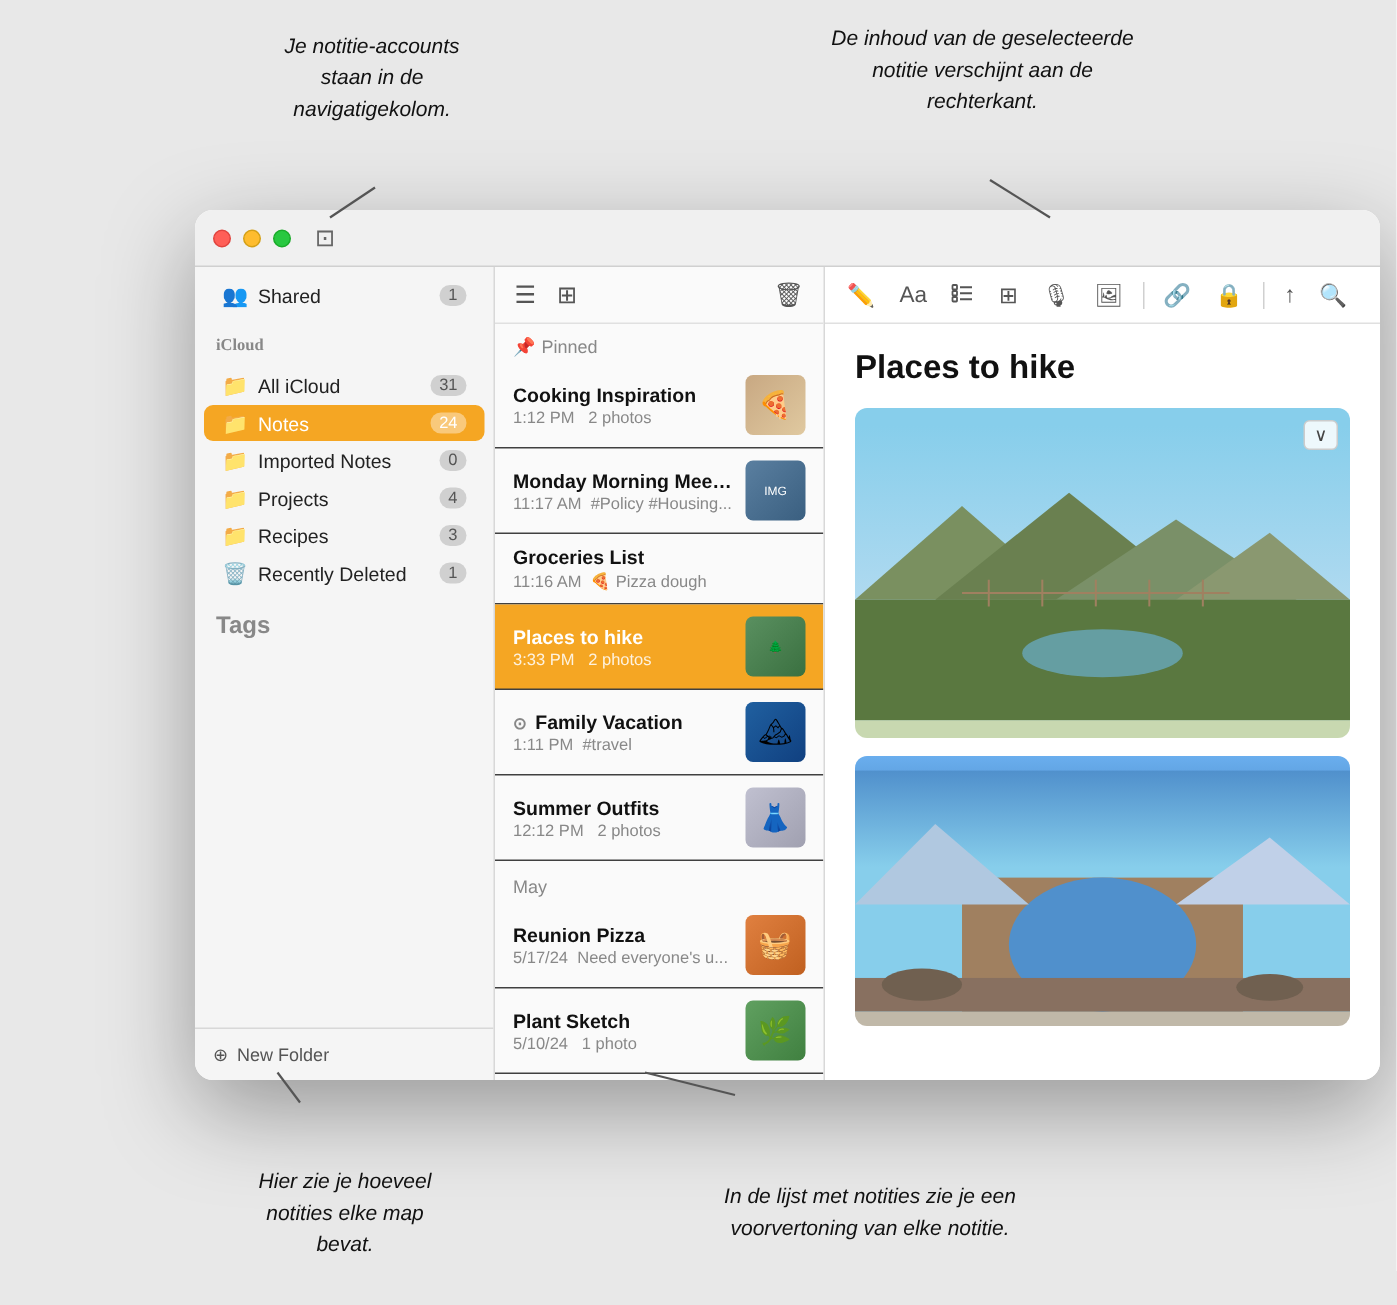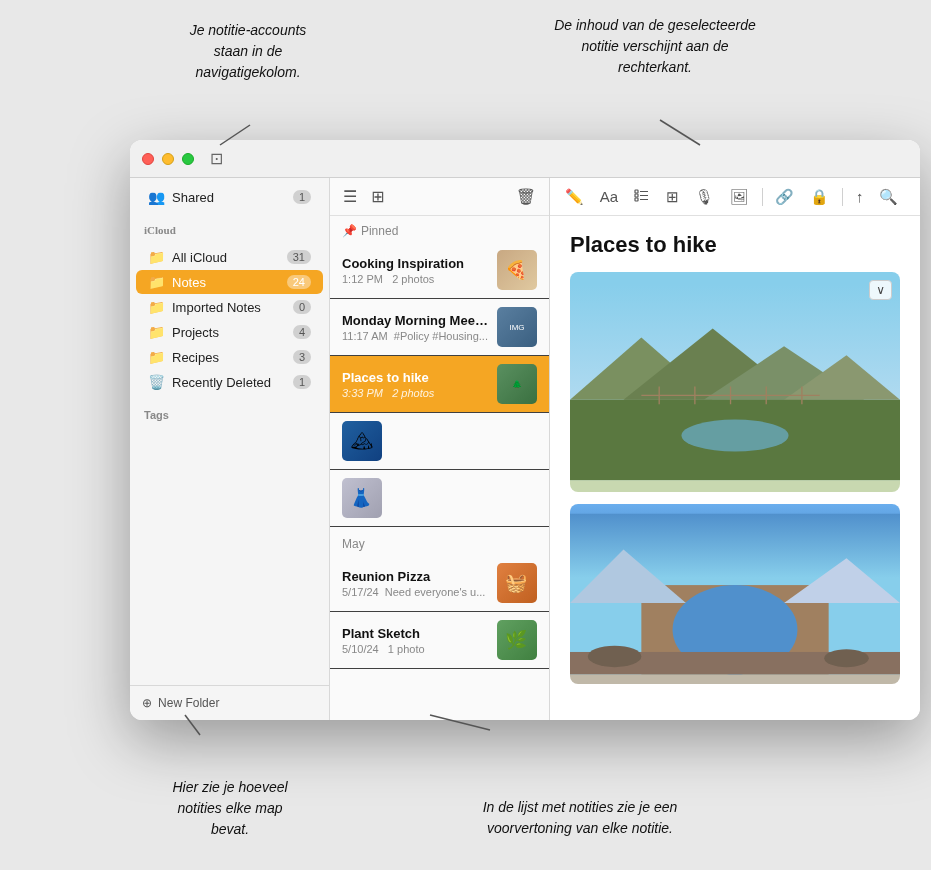--- a/index.html
+++ b/index.html
@@ -115,21 +115,21 @@
       border-top: 1px solid #d8d8d8;
       display: flex;
       align-items: center;
       font-size: 12px;
       color: #555;
       cursor: pointer;
     }
     .sidebar-footer .icon { margin-right: 6px; }
     .tags-section {
       padding: 8px 14px 4px;
-      font-size: 11px;
+      font-size: 16px;
       color: #888;
       font-weight: 600;
     }
 
     
     .notes-list {
       width: 220px;
       background: #fafafa;
       border-right: 1px solid #d8d8d8;
       display: flex;
@@ -175,21 +175,21 @@
     .note-item {
       display: flex;
       align-items: center;
       padding: 8px 12px;
       cursor: pointer;
       border-bottom: 1px solid #404040;
       gap: 8px;
     }
     .note-item.selected { background: #f5a623; }
     .note-item.selected .note-title { color: #fff; }
-    .note-item.selected .note-meta { color: rgba(255,255,255,0.85); font-style: italic; }
+    .note-item.selected .note-meta { color: rgba(255,255,255,0.85); }
     .note-text { flex: 1; min-width: 0; }
     .note-title {
       font-size: 13px;
       font-weight: 600;
       color: #111;
       white-space: nowrap;
       overflow: hidden;
       text-overflow: ellipsis;
     }
     .note-meta {
@@ -419,35 +419,52 @@
         </div>
 
         <div class="note-item">
           <div class="note-text">
             <div class="note-title">Monday Morning Meeting</div>
             <div class="note-meta">11:17 AM &nbsp;#Policy #Housing...</div>
           </div>
           <div class="note-thumb note-thumb-meeting" style="font-size:8px;">IMG</div>
         </div>
 
+        <div class="note-item">
+          <div class="note-text">
+            <div class="note-title">Groceries List</div>
+            <div class="note-meta">11:16 AM &nbsp;🍕 Pizza dough</div>
+          </div>
+        </div>
 
 
         <div class="note-item selected">
           <div class="note-text">
             <div class="note-title">Places to hike</div>
             <div class="note-meta">3:33 PM &nbsp; 2 photos</div>
           </div>
           <div class="note-thumb note-thumb-hike" style="font-size:8px;">🌲</div>
         </div>
 
         <div class="note-item">
+          <div class="note-text">
+            <div class="note-title">
+              <span class="shared-icon">⊙</span>
+              Family Vacation
+            </div>
+            <div class="note-meta">1:11 PM &nbsp;#travel</div>
+          </div>
           <div class="note-thumb note-thumb-vacation">🏔</div>
         </div>
 
         <div class="note-item">
+          <div class="note-text">
+            <div class="note-title">Summer Outfits</div>
+            <div class="note-meta">12:12 PM &nbsp; 2 photos</div>
+          </div>
           <div class="note-thumb note-thumb-outfits">👗</div>
         </div>
 
         <div class="section-date-header">May</div>
 
         <div class="note-item">
           <div class="note-text">
             <div class="note-title">Reunion Pizza</div>
             <div class="note-meta">5/17/24 &nbsp;Need everyone's u...</div>
           </div>
@@ -554,21 +571,21 @@
       </div>
     </div>
 
   </div>
 </div>
 
 <div class="annotation-box" style="bottom:30px; left:130px; width:200px; text-align:center;">
   Hier zie je hoeveel<br>notities elke map<br>bevat.
 </div>
 
-<div class="annotation-box" style="bottom:31px; left:390px; width:380px; text-align:center;">
+<div class="annotation-box" style="bottom:41px; left:390px; width:380px; text-align:center;">
   In de lijst met notities zie je een<br>voorvertoning van elke notitie.
 </div>
 
 <svg style="position:absolute;top:0;left:0;width:931px;height:870px;pointer-events:none;">
 
   <line x1="250" y1="125" x2="220" y2="145" stroke="#555" stroke-width="1.5"></line>
 
   <line x1="660" y1="120" x2="700" y2="145" stroke="#555" stroke-width="1.5"></line>
 
   <line x1="200" y1="735" x2="185" y2="715" stroke="#555" stroke-width="1.5"></line>

